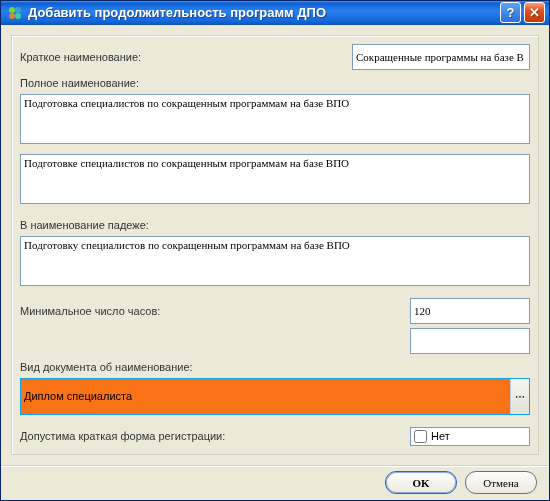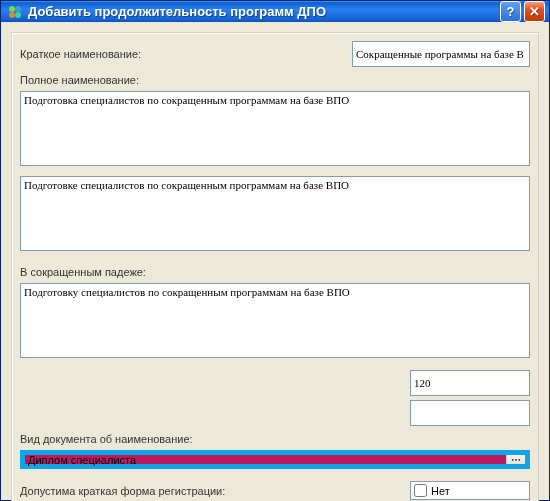--- a/index.html
+++ b/index.html
@@ -80,36 +80,36 @@
     height:19px;
     border:1px solid #7f9db9;
     background:#fff;
     box-sizing:border-box;
     padding:12px 3px;
     font-family:Tahoma;font-size:11px;
     outline:none;
   }
   .textarea{
     width:100%;
-    height:75px;
+    height:50px;
     border:1px solid #7f9db9;
     background:#fff;
     box-sizing:border-box;
     padding:2px 3px;
     font-family:Tahoma;font-size:11px;
     resize:none;
     overflow-y:scroll;
     outline:none;
   }
   .combo{
     display:flex;
     width:100%;
-    height:19px;
-    border:5px solid #0ea5e9;
-    background:#be185d;
+    height:37px;
+    border:1px solid #0ea5e9;
+    background:#f97316;
     box-sizing:border-box;
     align-items:center;
   }
   .combo span{
     flex:1;padding:0 3px;white-space:nowrap;overflow:hidden;
   }
   .combo .drop{
     width:18px;height:100%;
     border-left:1px solid #bfcddb;
     background:linear-gradient(#f6f6f2,#e3e2d7);
@@ -188,26 +188,27 @@
       <div class="row">
         <label>Полное наименование:</label>
       </div>
       <textarea class="textarea" style="">Подготовка специалистов по сокращенным программам на базе ВПО</textarea>
 
       <div class="section-gap"></div>
       <textarea class="textarea" style="">Подготовке специалистов по сокращенным программам на базе ВПО</textarea>
 
       <div class="section-gap"></div>
       <div class="row">
-        <label>В сокращенным падеже:</label>
+        <label>В наименование падеже:</label>
       </div>
       <textarea class="textarea" style="">Подготовку специалистов по сокращенным программам на базе ВПО</textarea>
 
       <div class="section-gap"></div>
       <div class="row">
+        <label>Минимальное число часов:</label>
         <div class="spacer"></div>
         <input class="field" style="width: 120px;" value="120">
       </div>
 
       <div class="row">
         <div class="spacer"></div>
         <input class="field" style="width: 120px;" value="">
       </div>
 
       <div class="row">

